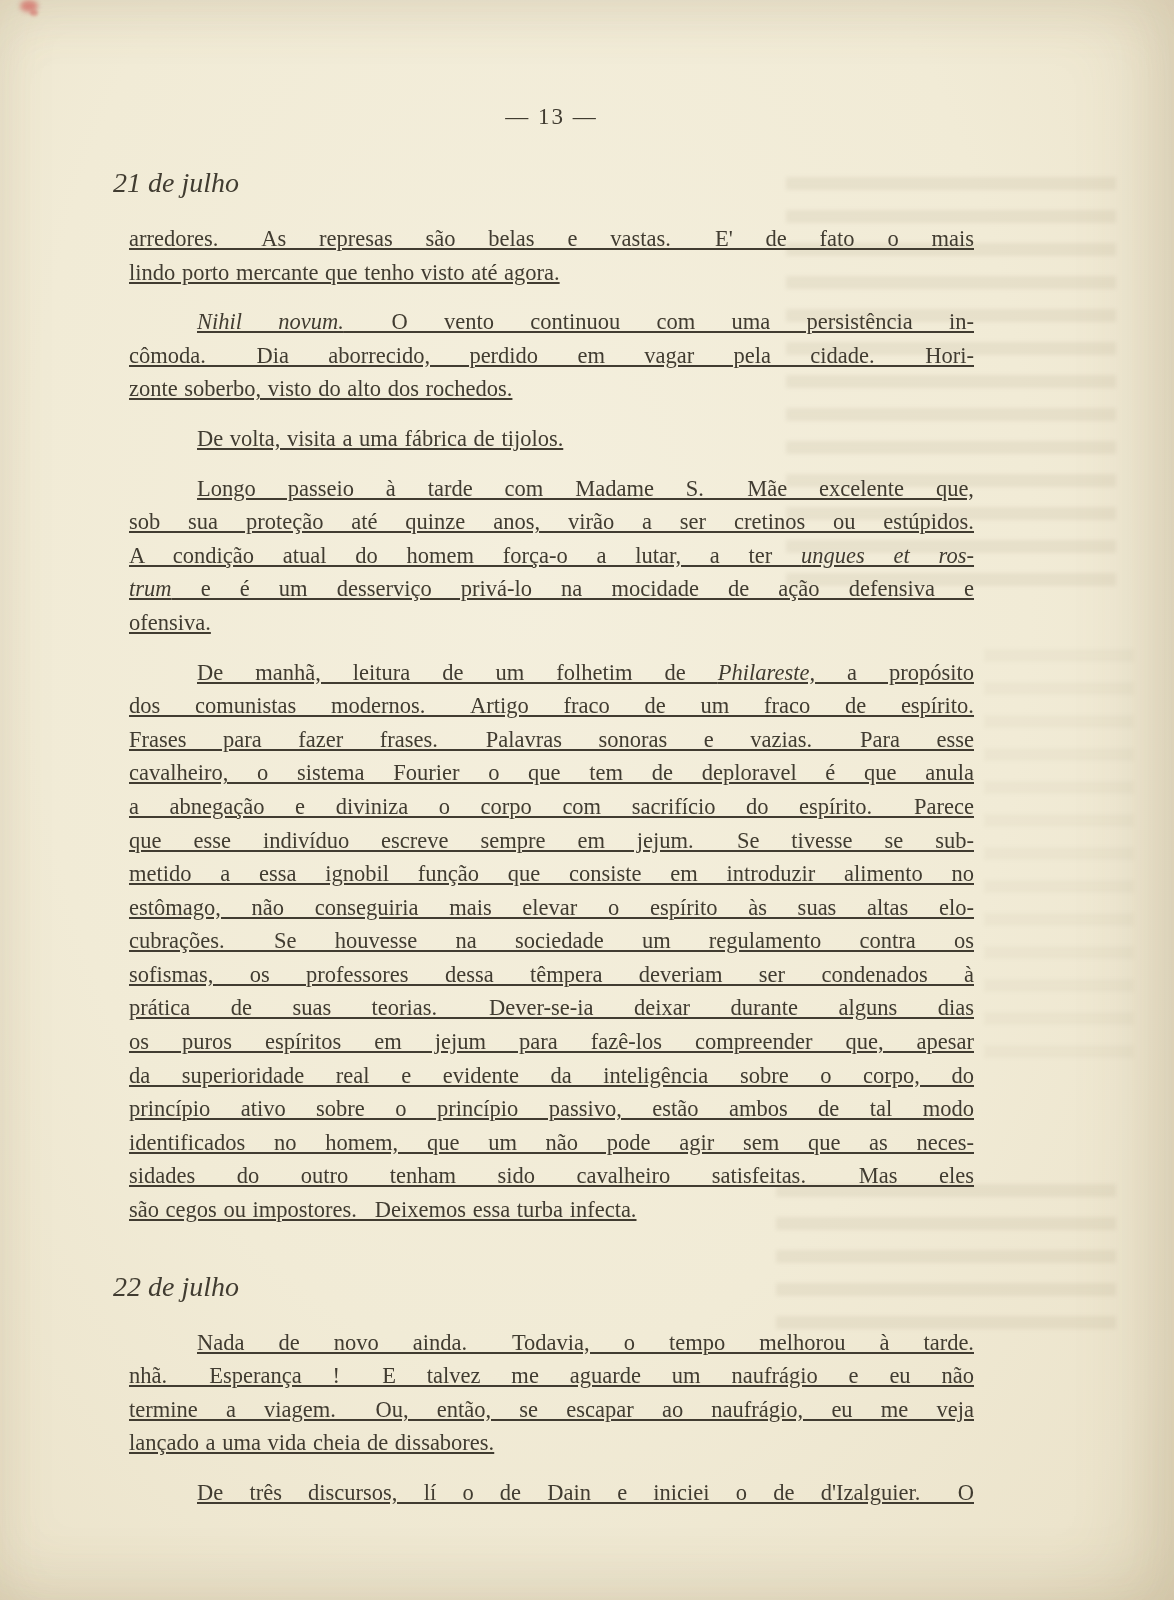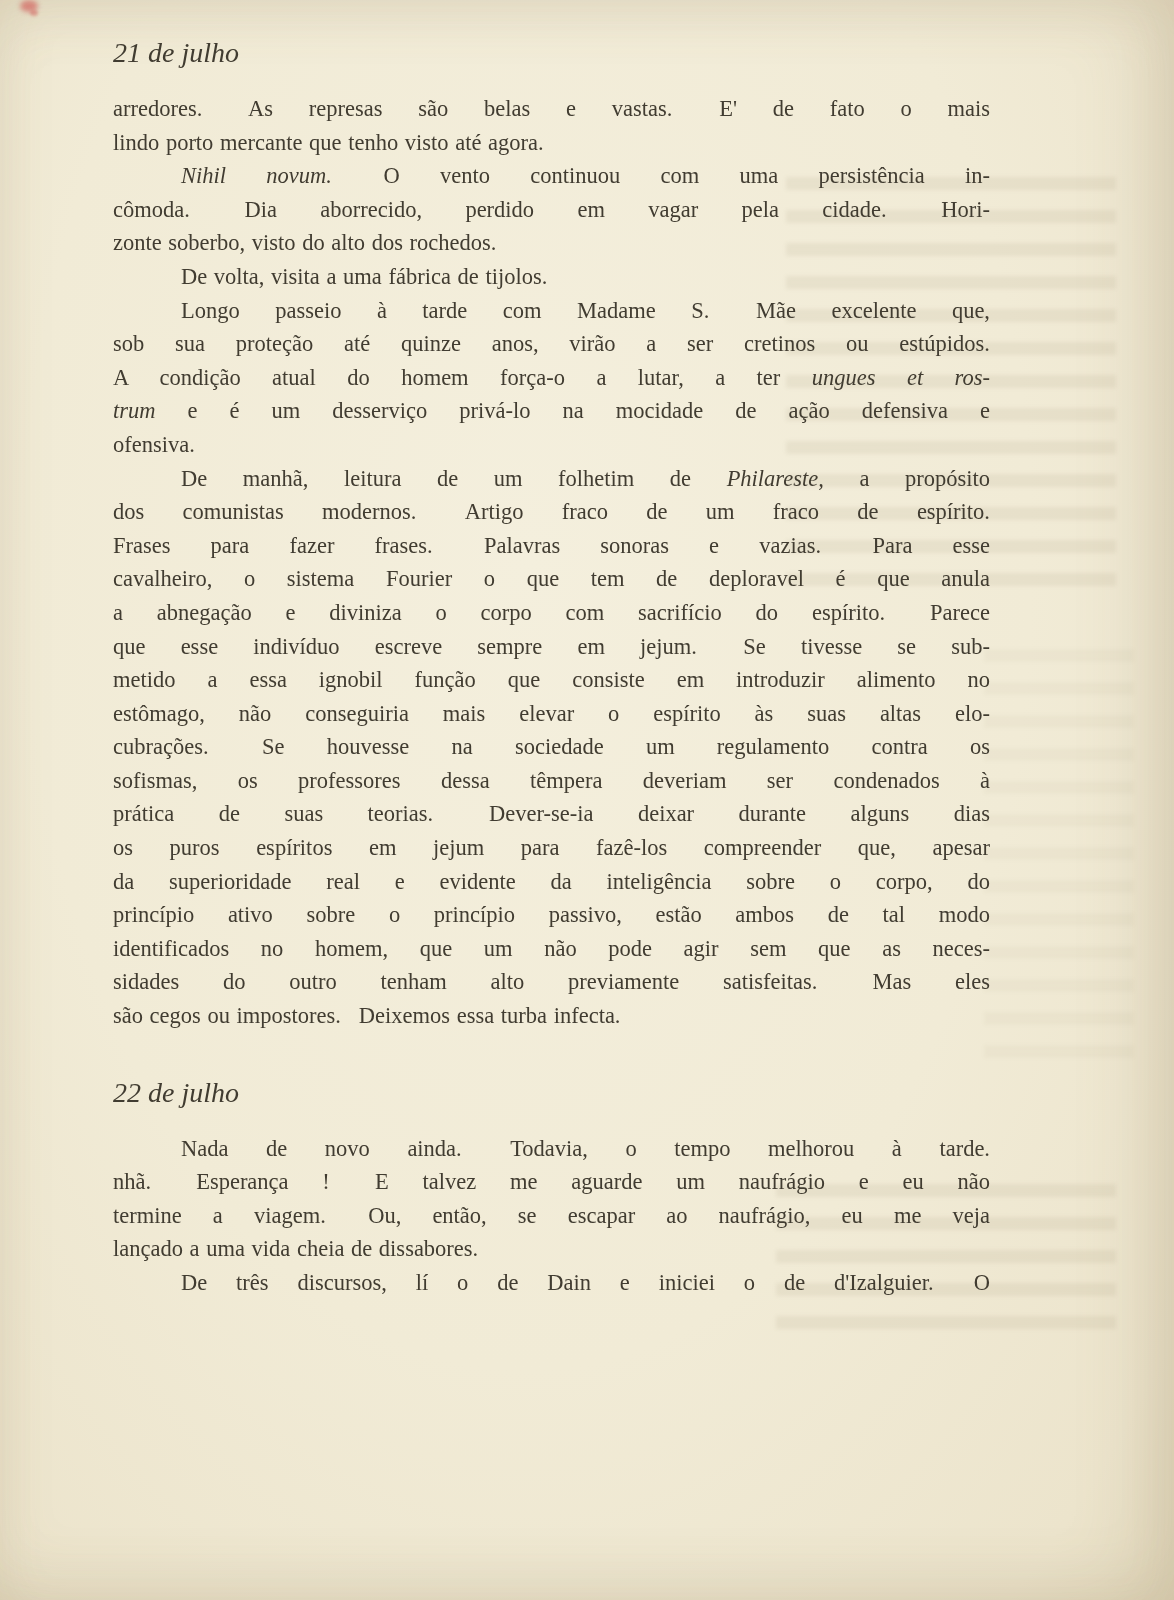--- a/index.html
+++ b/index.html
@@ -28,21 +28,21 @@
   }
   .entry-heading{
     font-style:italic;
     font-size:28px;
     line-height:30px;
     margin-top:38px;
     margin-bottom:24px;
   }
   .entry-heading + .entry-body{margin-top:0;}
   .entry:nth-child(2) .entry-heading{margin-top:45px;}
-  .paragraph{margin:0;}
+  .paragraph{margin:16px;text-decoration:underline;}
   .line{
     font-size:22.5px;
     line-height:33.6px;
     text-align:justify;
     text-align-last:justify;
     word-spacing:1px;
   }
   .line.lastline{text-align-last:left;}
   .line.indent{text-indent:68px;}
   em{font-style:italic;}
@@ -83,20 +83,21 @@
 
 <div class="page" style="color: rgb(65, 60, 49);">
   <div class="red-mark"></div>
   <div class="red-mark-2"></div>
 
   <div class="ghost ghost-1"></div>
   <div class="ghost ghost-3"></div>
   <div class="ghost ghost-2"></div>
 
   <div class="text-col">
+    <div class="page-number">— 13 —</div>
     <div id="content">
         <div class="entry">
           <div class="entry-heading">21 de julho</div>
           <div class="entry-body">
             <div class="paragraph">
               <div class="line"><span>arredores.  As represas são belas e vastas.  E' de fato o mais</span></div>
               <div class="line lastline"><span>lindo porto mercante que tenho visto até agora.</span></div>
             </div>
             <div class="paragraph">
               <div class="line indent"><em>Nihil novum.</em><span>  O vento continuou com uma persistência in-</span></div>
@@ -122,21 +123,21 @@
               <div class="line"><span>que esse indivíduo escreve sempre em jejum.  Se tivesse se sub-</span></div>
               <div class="line"><span>metido a essa ignobil função que consiste em introduzir alimento no</span></div>
               <div class="line"><span>estômago, não conseguiria mais elevar o espírito às suas altas elo-</span></div>
               <div class="line"><span>cubrações.  Se houvesse na sociedade um regulamento contra os</span></div>
               <div class="line"><span>sofismas, os professores dessa têmpera deveriam ser condenados à</span></div>
               <div class="line"><span>prática de suas teorias.  Dever-se-ia deixar durante alguns dias</span></div>
               <div class="line"><span>os puros espíritos em jejum para fazê-los compreender que, apesar</span></div>
               <div class="line"><span>da superioridade real e evidente da inteligência sobre o corpo, do</span></div>
               <div class="line"><span>princípio ativo sobre o princípio passivo, estão ambos de tal modo</span></div>
               <div class="line"><span>identificados no homem, que um não pode agir sem que as neces-</span></div>
-              <div class="line"><span>sidades do outro tenham alto previamente satisfeitas.  Mas eles</span></div>
+              <div class="line"><span>sidades do outro tenham sido cavalheiro satisfeitas.  Mas eles</span></div>
               <div class="line lastline"><span>são cegos ou impostores.  Deixemos essa turba infecta.</span></div>
             </div>
           </div>
         </div>
         <div class="entry">
           <div class="entry-heading">22 de julho</div>
           <div class="entry-body">
             <div class="paragraph">
               <div class="line indent"><span>Nada de novo ainda.  Todavia, o tempo melhorou à tarde.</span></div>
               <div class="line"><span>nhã.  Esperança !  E talvez me aguarde um naufrágio e eu não</span></div>

